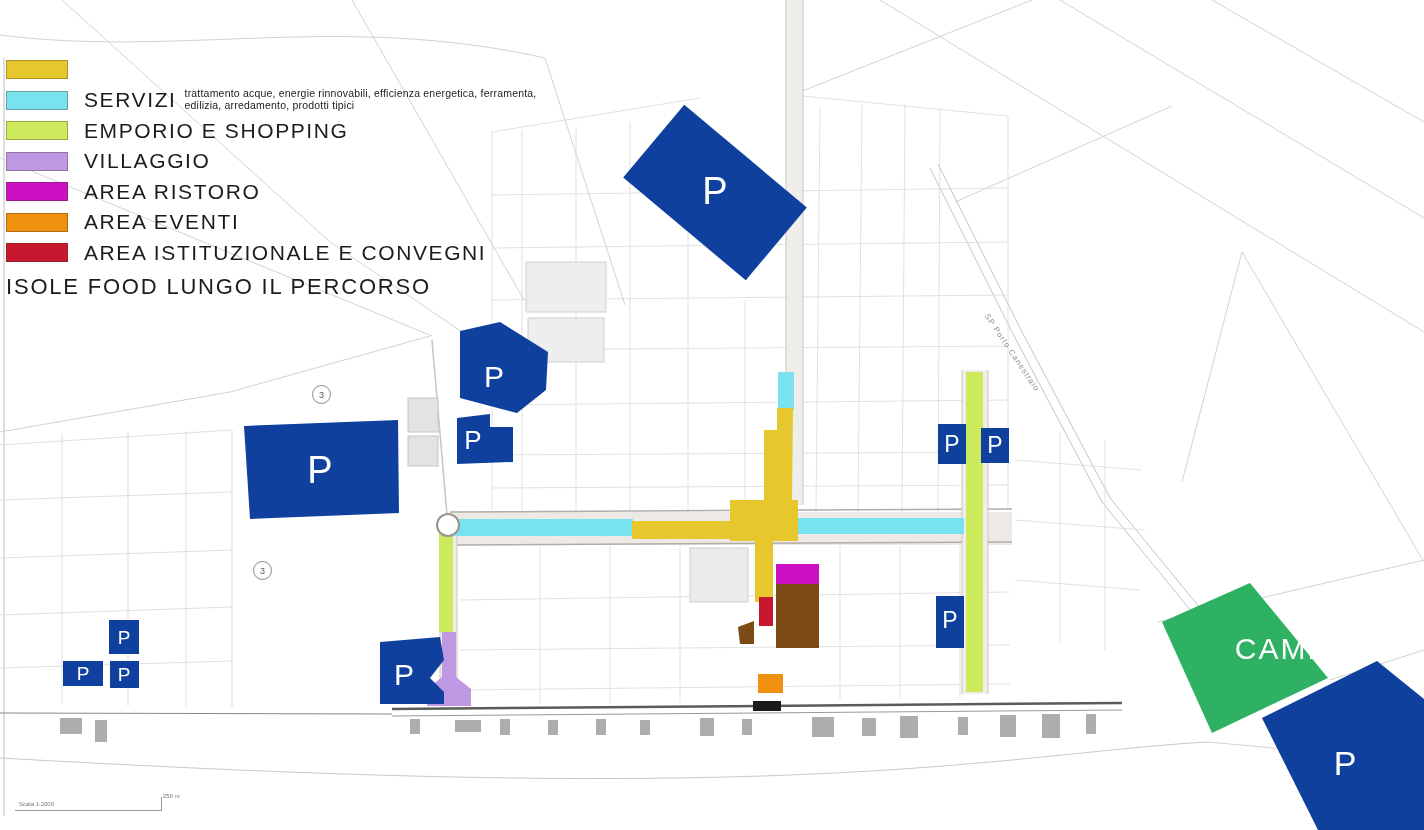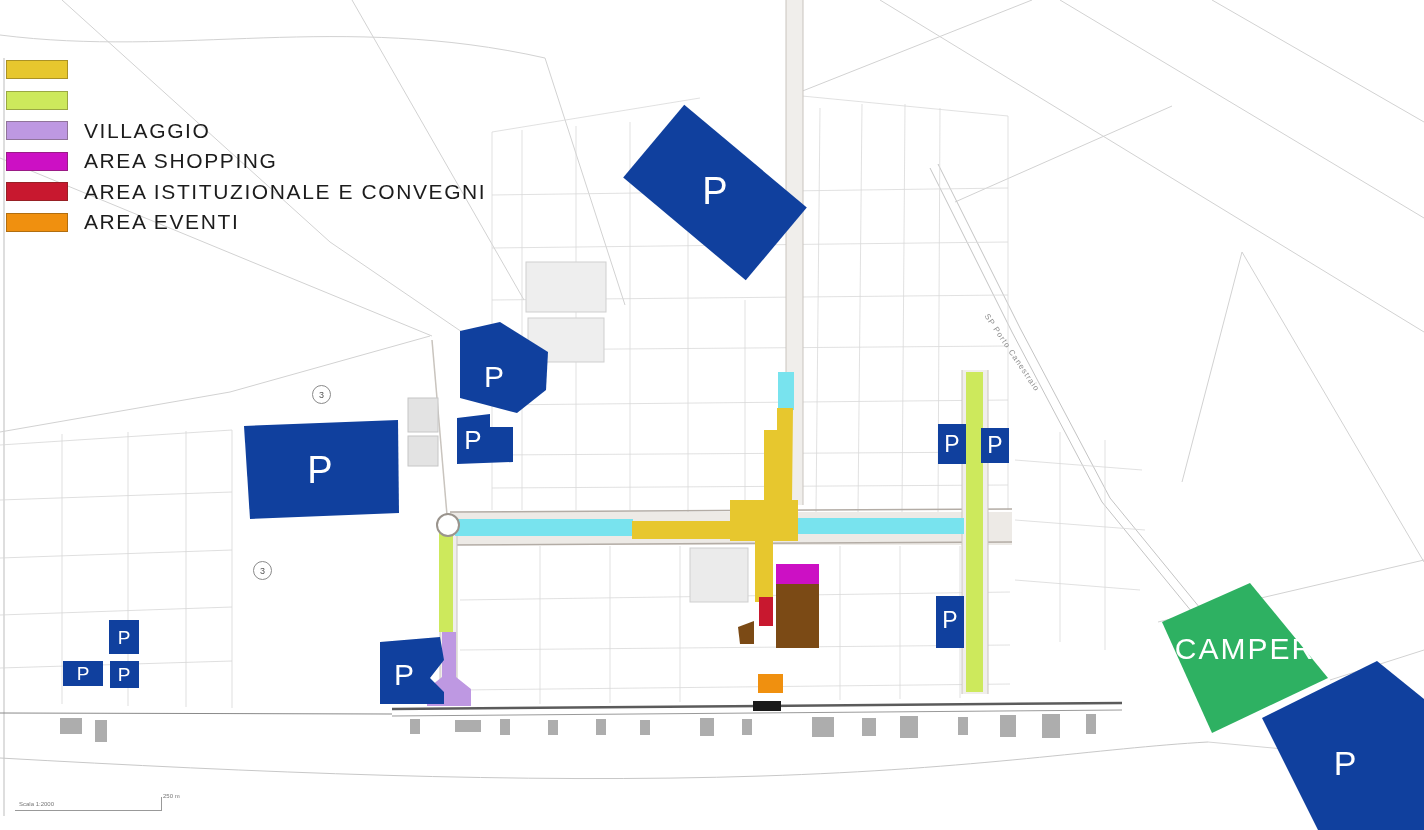--- a/index.html
+++ b/index.html
@@ -204,50 +204,57 @@
   <div class="plabel" style="left:473px;top:440px;font-size:26px;">P</div>
   <div class="plabel" style="left:320px;top:470px;font-size:38px;">P</div>
   <div class="plabel" style="left:952px;top:444px;font-size:23px;">P</div>
   <div class="plabel" style="left:995px;top:445px;font-size:23px;">P</div>
   <div class="plabel" style="left:950px;top:620px;font-size:23px;">P</div>
   <div class="plabel" style="left:124px;top:637px;font-size:19px;">P</div>
   <div class="plabel" style="left:83px;top:673px;font-size:19px;">P</div>
   <div class="plabel" style="left:124px;top:674px;font-size:19px;">P</div>
   <div class="plabel" style="left:404px;top:675px;font-size:30px;">P</div>
   <div class="plabel" style="left:1345px;top:763px;font-size:34px;">P</div>
-  <div id="camper-label" style="left:1245px;top:649px;">CAMPER</div>
+  <div id="camper-label" style="left:1305px;top:649px;">CAMPER</div>
 
   <div class="roundabout" style="left:436px;top:513px;"></div>
   <div class="sign3" style="left:312px;top:385px;">3</div>
   <div class="sign3" style="left:253px;top:561px;">3</div>
 
   <div class="tinytext" id="road-name">SP Porto Canestraio</div>
   <div class="tinytext" id="scale-text">Scala 1:2000</div>
   <div class="tinytext" id="scale-dist">250 m</div>
   <div id="scale-bar"></div>
   <div id="scale-tick"></div>
 
   <div id="legend">
     <div class="lrow">
       <span class="sw" style="background: rgb(231, 199, 46);"></span>
     </div>
     <div class="lrow">
+      <span class="sw" style="background: rgb(120, 227, 238);"></span>
+      <span class="llabel">SERVIZI</span>
+      <span class="lnote">trattamento acque, energie rinnovabili, efficienza energetica, ferramenta, edilizia, arredamento, prodotti tipici</span>
+    </div>
+    <div class="lrow">
       <span class="sw" style="background: rgb(205, 233, 92);"></span>
+      <span class="llabel">EMPORIO E SHOPPING</span>
     </div>
     <div class="lrow">
       <span class="sw" style="background: rgb(190, 152, 226);"></span>
       <span class="llabel">VILLAGGIO</span>
     </div>
     <div class="lrow">
       <span class="sw" style="background: rgb(204, 16, 196);"></span>
-      <span class="llabel">AREA SHOPPING</span>
+      <span class="llabel">AREA RISTORO</span>
+    </div>
+    <div class="lrow">
+      <span class="sw" style="background: rgb(240, 144, 15);"></span>
+      <span class="llabel">AREA EVENTI</span>
     </div>
     <div class="lrow">
       <span class="sw" style="background: rgb(200, 24, 47);"></span>
       <span class="llabel">AREA ISTITUZIONALE E CONVEGNI</span>
     </div>
-    <div class="lrow">
-      <span class="sw" style="background: rgb(240, 144, 15);"></span>
-      <span class="llabel">AREA EVENTI</span>
-    </div>
+    <div id="legend-footer">ISOLE FOOD LUNGO IL PERCORSO</div>
   </div>
 
 </div>
 
 </body></html>

